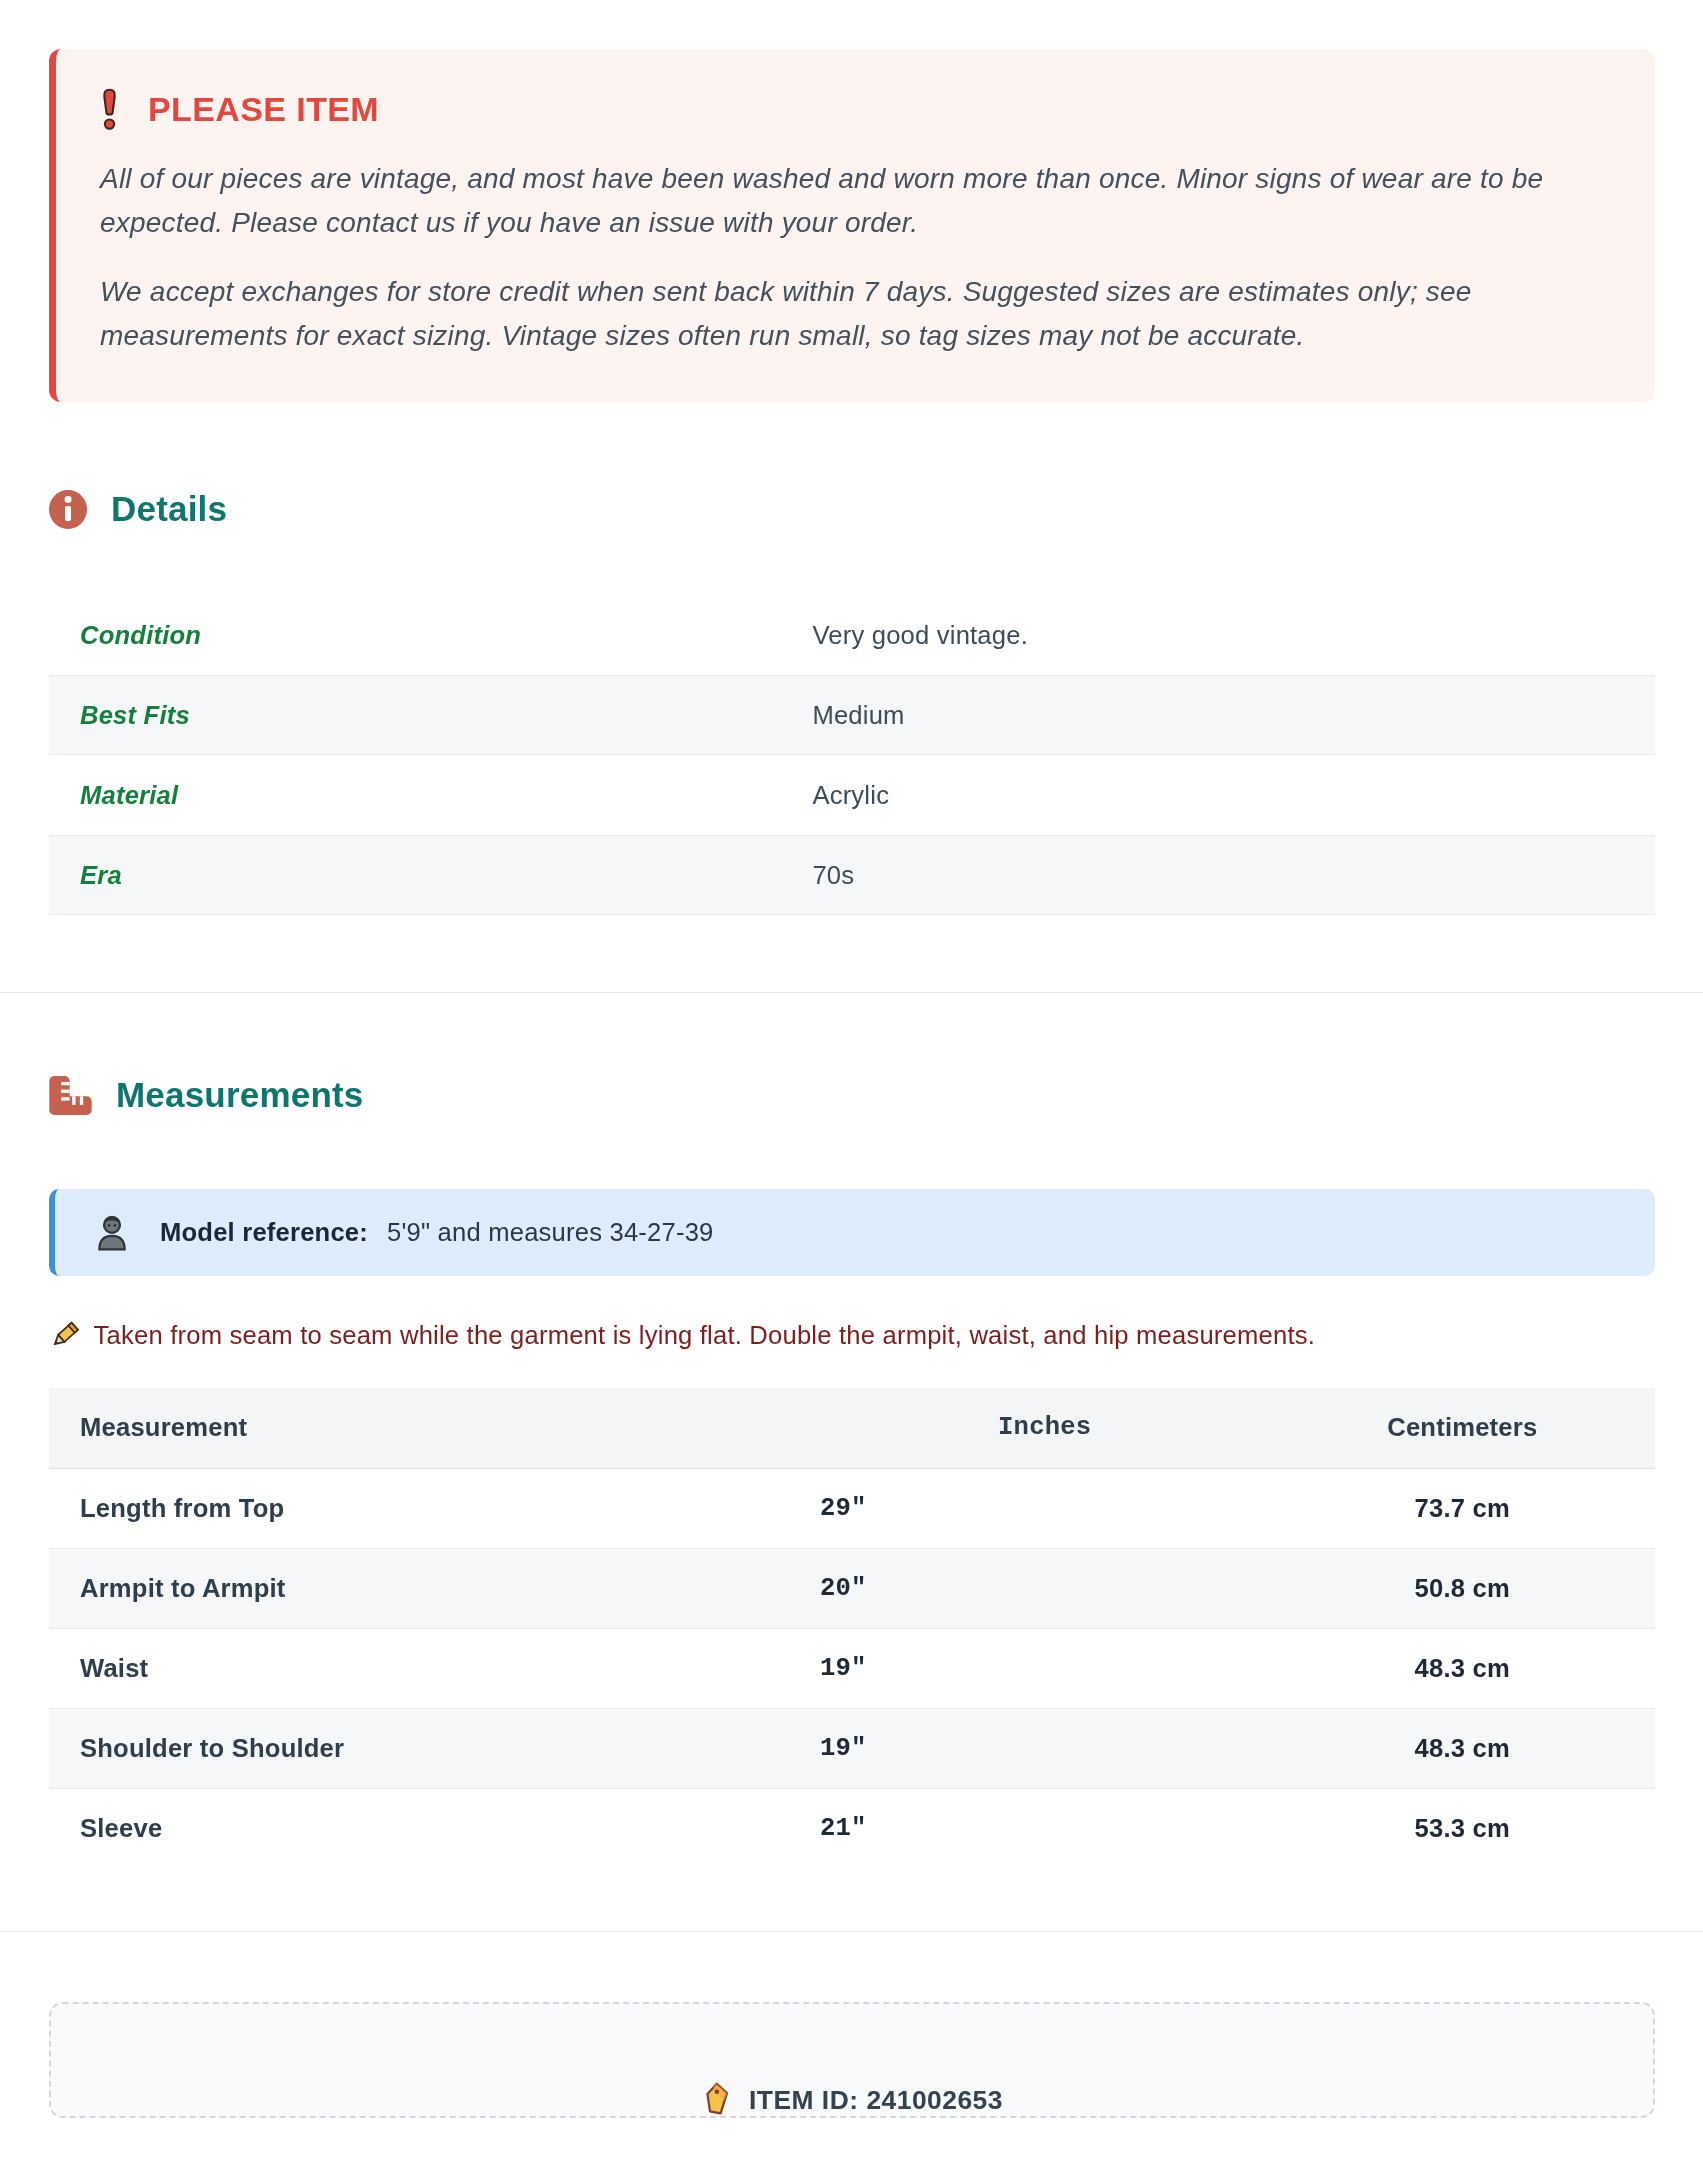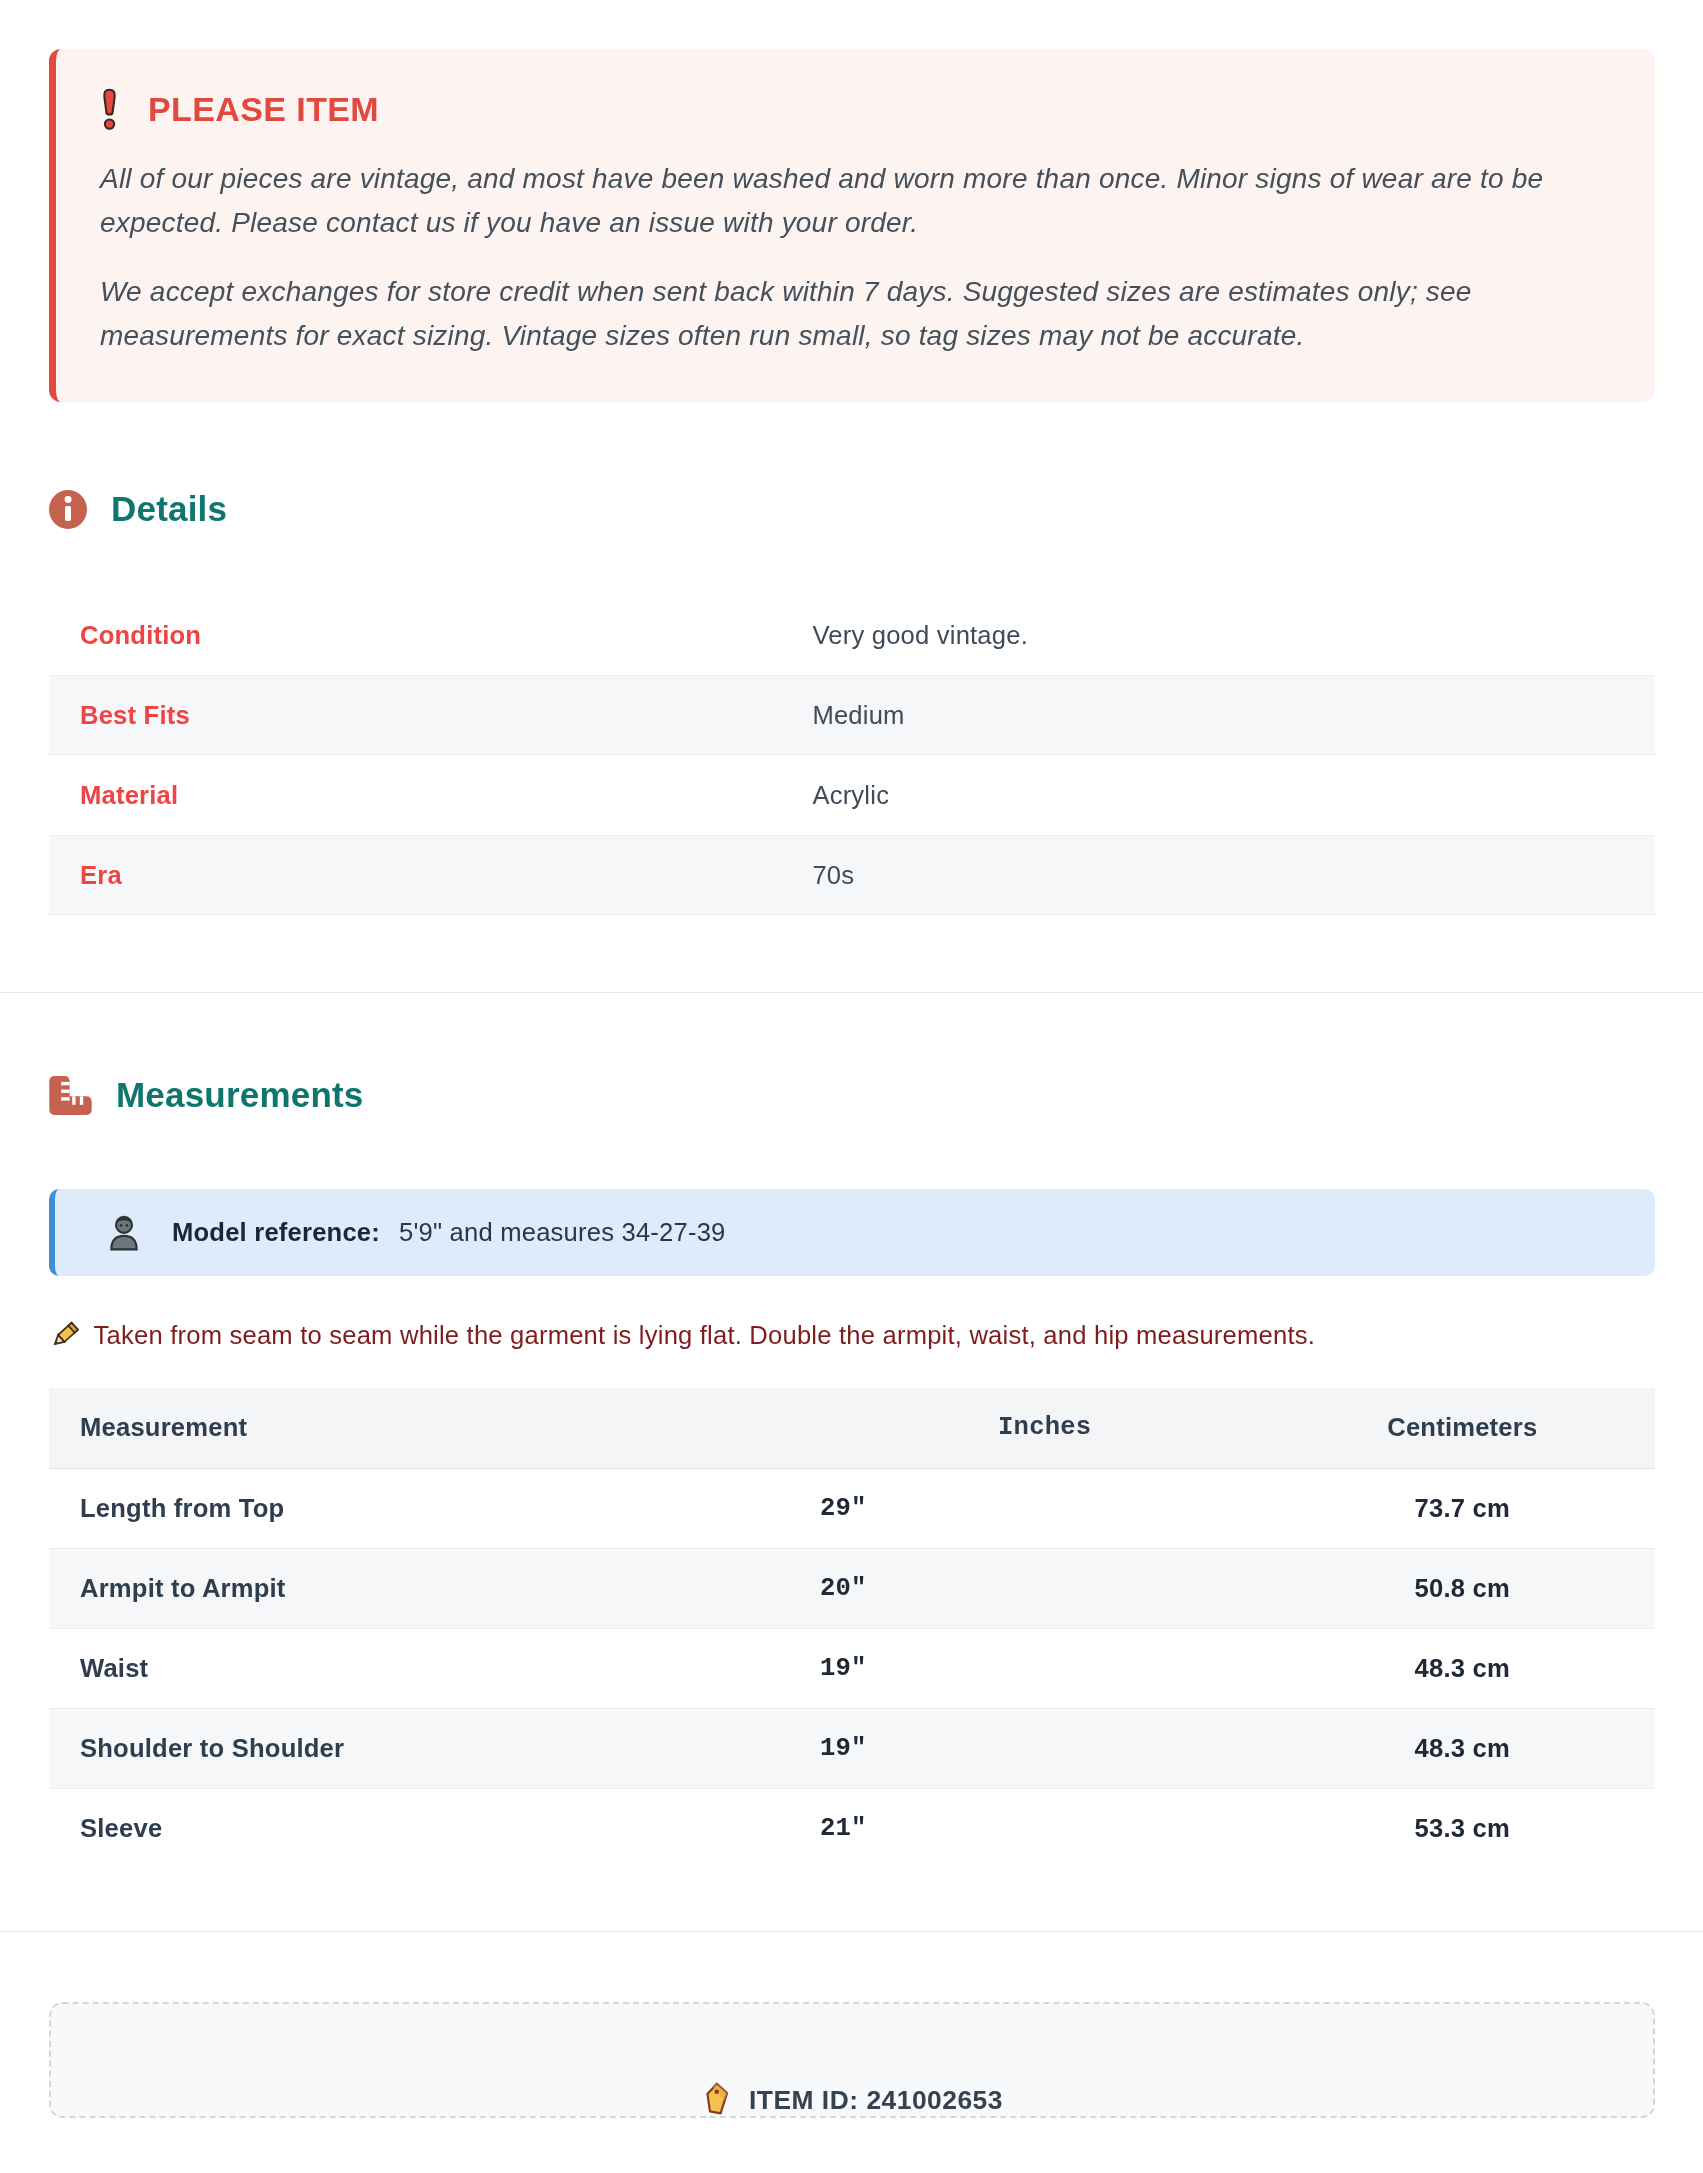--- a/index.html
+++ b/index.html
@@ -62,21 +62,21 @@
   }
   .details-row {
     display: grid;
     grid-template-columns: 46.5% 53.5%;
     align-items: center;
     height: 80px;
     padding-left: 31px;
     font-size: 25.6px;
   }
   .details-row:nth-child(even) { background: #f6f7f8; border-top: 0.9px solid #e9ebee; border-bottom: 0.9px solid #e9ebee; }
-  .details-row .d-label { font-weight: 600; color: #ef4444; }
+  .details-row .d-label { font-weight: 600; color: #15803d; font-style: italic; }
   .details-row .d-value { color: #3e4c59; }
 
   
   .divider {
     width: 100%;
     height: 0;
     border-top: 1.7px solid #e6e8ea;
   }
   .divider-1 { margin-top: 77px; }
   .divider-2 { margin-top: 63px; }
@@ -84,21 +84,21 @@
   
   .model-box {
     margin-top: 74px;
     background: #ddebfa;
     border-left: 6px solid #3e8fd8;
     border-radius: 10.2px;
     height: 87px;
     display: flex;
     align-items: center;
     gap: 31px;
-    padding-left: 52px;
+    padding-left: 40px;
   }
   .model-box .model-label { font-size: 25.6px; font-weight: 700; color: #1c2733; }
   .model-box .model-value { font-size: 25.6px; color: #2b3743; margin-left: -12px; }
 
   
   .method-note {
     margin-top: 44px;
     display: flex;
     align-items: center;
     gap: 13.6px;

